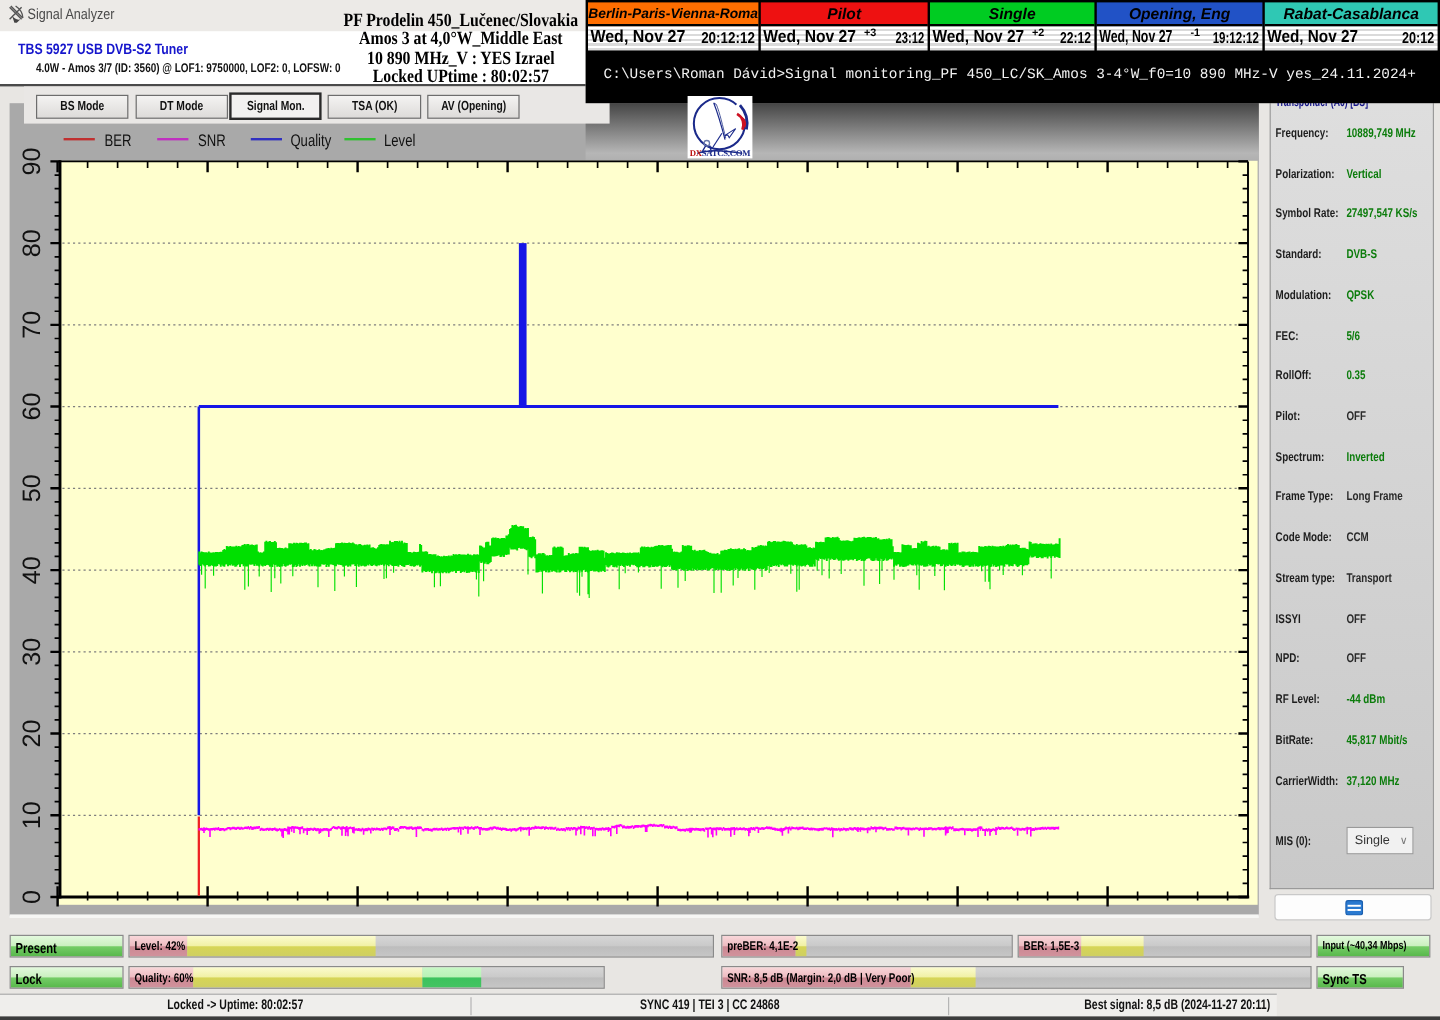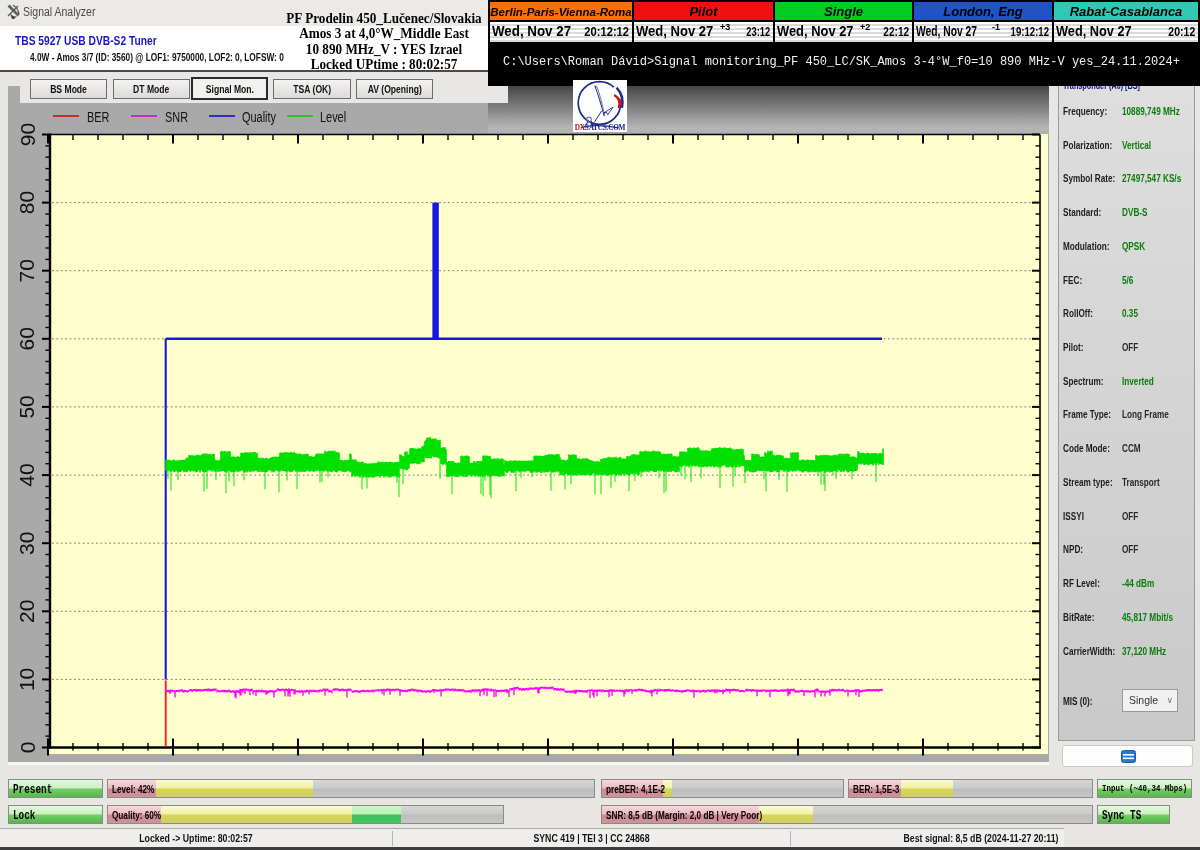--- a/index.html
+++ b/index.html
@@ -41,21 +41,21 @@
 .pval { position:absolute; left:1122px; font-size:10.5px; font-weight:bold; z-index:2; white-space:nowrap; transform:scaleX(0.78); transform-origin:left top; }
 #mis { position:absolute; left:1063px; top:695px; font-size:10.5px; font-weight:bold; color:#1d1d1d; z-index:2; transform:scaleX(0.78); transform-origin:left top; }
 #dropdown { position:absolute; left:1122px; top:689px; width:56px; height:23px; background:#f1f1f1;
   border:1px solid #999; font-size:10.5px; color:#333; line-height:21px; padding-left:6px; z-index:2; }
 #dropdown:after { content:"\2228"; position:absolute; right:4px; top:0; font-size:9px; color:#777; }
 #savebtn { position:absolute; left:1062px; top:745px; width:131px; height:22px; background:#fdfdfd;
   border:1px solid #c9c9c9; border-radius:3px; z-index:2; }
 #saveicon { position:absolute; left:58px; top:4px; width:15px; height:13px; }
 .bar { position:absolute; height:19px; border:1px solid #8a8a8a;
   background:linear-gradient(#d6d6d6 0%,#cacaca 47%,#bdbdbd 53%,#c6c6c6 100%); overflow:hidden; }
-.gbar { background:linear-gradient(#e3f9dd 0%,#cbf0c0 47%,#74cc66 53%,#58b84b 100%);font-family:Liberation Mono, monospace; }
+.gbar { background:linear-gradient(#e3f9dd 0%,#cbf0c0 47%,#74cc66 53%,#58b84b 100%); }
 .seg { position:absolute; top:0; height:17px; }
 .pnk { background:linear-gradient(#f8d7da 0%,#eebcc2 47%,#cc8893 53%,#d1929c 100%); }
 .yel { background:linear-gradient(#fbfbcf 0%,#f1f1a6 47%,#d6d556 53%,#cfcf62 100%); }
 .grn2 { background:linear-gradient(#c8f8c6 0%,#b9f2b6 47%,#3dc25d 53%,#44c462 100%); }
 .blab { position:absolute; left:4px; top:2.5px; font-size:10.5px; font-weight:bold; color:#000; white-space:nowrap; transform:scaleX(0.78); transform-origin:left top; }
 #statusbar { position:absolute; left:0; top:828px; width:1064px; height:19px; background:#efeeec;
   border-top:1px solid #aaa; }
 #statusbar .sdiv { position:absolute; top:2px; width:1px; height:15px; background:#b5b5b5; }
 .scell { position:absolute; top:3px; font-size:11.5px; font-weight:bold; color:#111; text-align:center; transform:scaleX(0.76); }
 #botedge { position:absolute; left:0; top:847px; width:1200px; height:3px; background:#3c3c3c; }
@@ -375,21 +375,21 @@
   </div>
 <div class="clk" style="left:775px;width:137px">
     <div class="clkh" style="background:#00cc22;font-size:13px">Single</div>
     <div class="clkd">
       <span class="cd" style="transform:scaleX(0.89)">Wed, Nov 27</span>
       <span class="tz" style="left:85px">+2</span>
       <span class="ct" style="transform:scaleX(0.78)">22:12</span>
     </div>
   </div>
 <div class="clk" style="left:914px;width:138px">
-    <div class="clkh" style="background:#2152c6;font-size:13px">London, Eng</div>
+    <div class="clkh" style="background:#2152c6;font-size:13px">Opening, Eng</div>
     <div class="clkd">
       <span class="cd" style="transform:scaleX(0.71)">Wed, Nov 27</span>
       <span class="tz" style="left:78px">-1</span>
       <span class="ct" style="transform:scaleX(0.74)">19:12:12</span>
     </div>
   </div>
 <div class="clk" style="left:1054px;width:144px">
     <div class="clkh" style="background:#2fc8b4;font-size:13px">Rabat-Casablanca</div>
     <div class="clkd">
       <span class="cd" style="transform:scaleX(0.88)">Wed, Nov 27</span>

